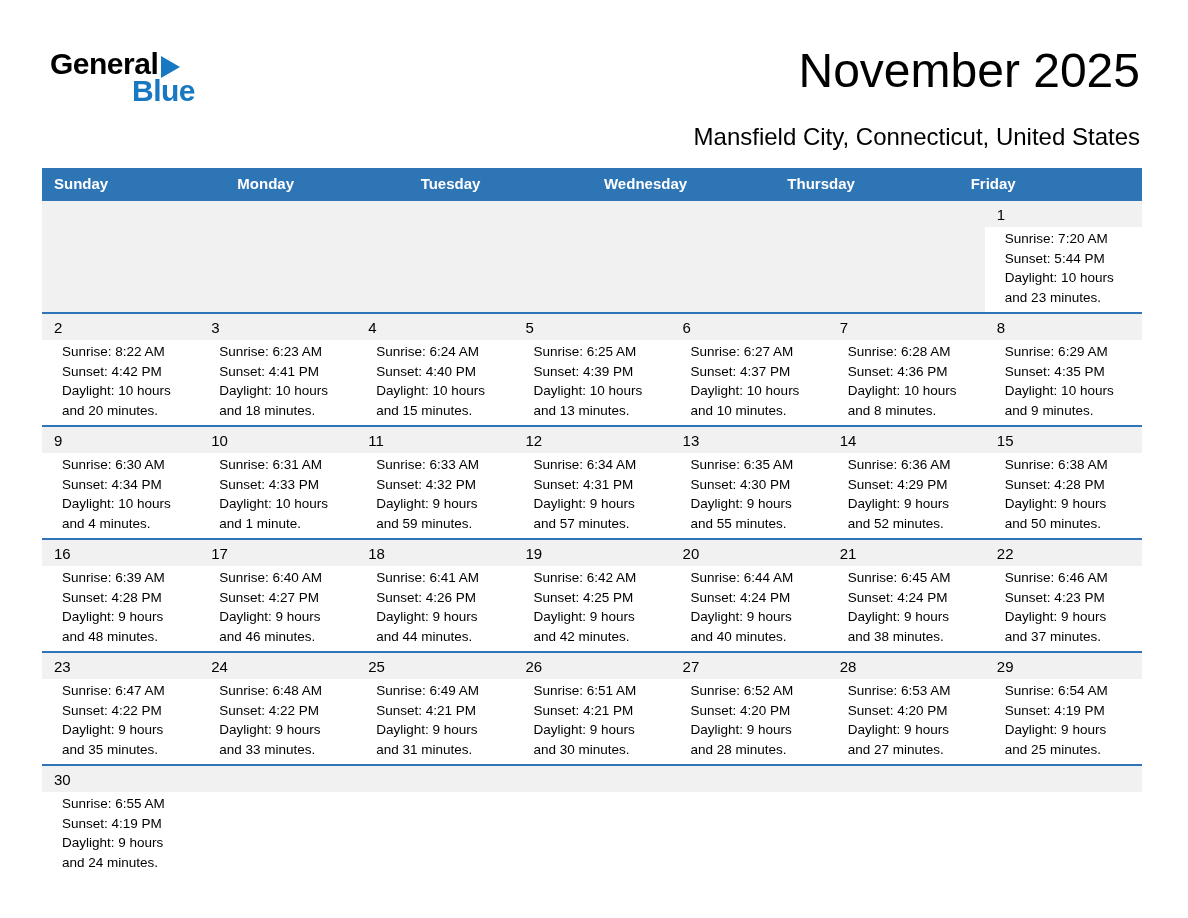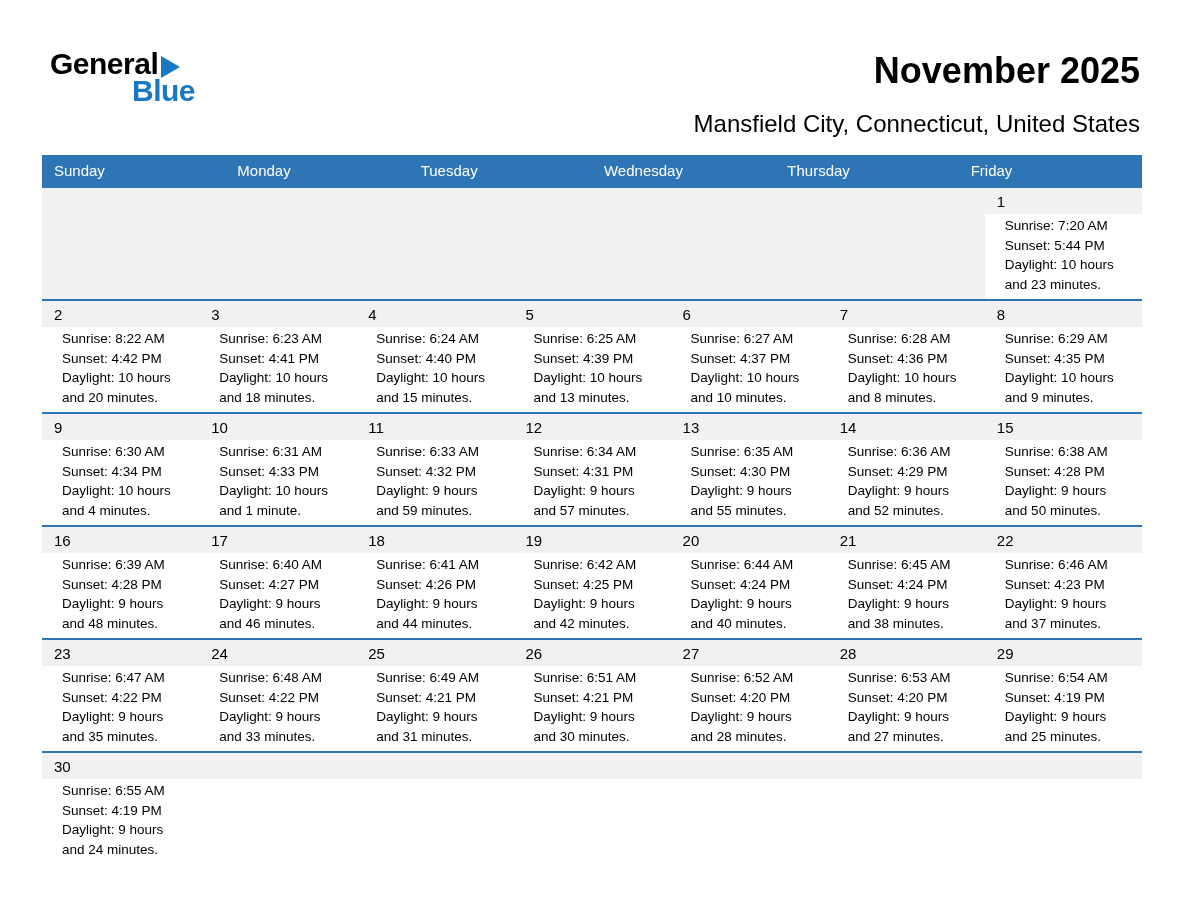--- a/index.html
+++ b/index.html
@@ -30,25 +30,25 @@
   .logo-triangle {
     width: 0; height: 0;
     border-top: 11px solid transparent;
     border-bottom: 11px solid transparent;
     border-left: 19px solid var(--logo-blue);
     margin-top: 6px;
   }
   .logo-line2 { color: var(--logo-blue); margin-left: 82px; margin-top: -5px; }
 
   .titles { text-align: right; }
-  .month-title { font-size: 36px; line-height: 46px; font-weight: 700; }
-  .location { font-size: 24px; line-height: 30px; margin-top: 15px; text-align: right; }
+  .month-title { font-size: 48px; line-height: 46px; font-weight: 400; }
+  .location { font-size: 24px; line-height: 30px; margin-top: 28px; text-align: right; }
 
   .calendar { width: 100%; }
-  .weekday-row { display: flex; background: var(--header-blue); height: 31px; }
+  .weekday-row { display: flex; background: var(--header-blue); height: 31px; font-weight: bold; }
   .weekday-cell {
     flex: 1 1 0;
     color: #fff;
     font-size: 15px;
     line-height: 31px;
     padding-left: 12px;
     overflow: hidden;
     white-space: nowrap;
   }
   .week-row { display: flex; border-top: 2px solid var(--line-blue); }

